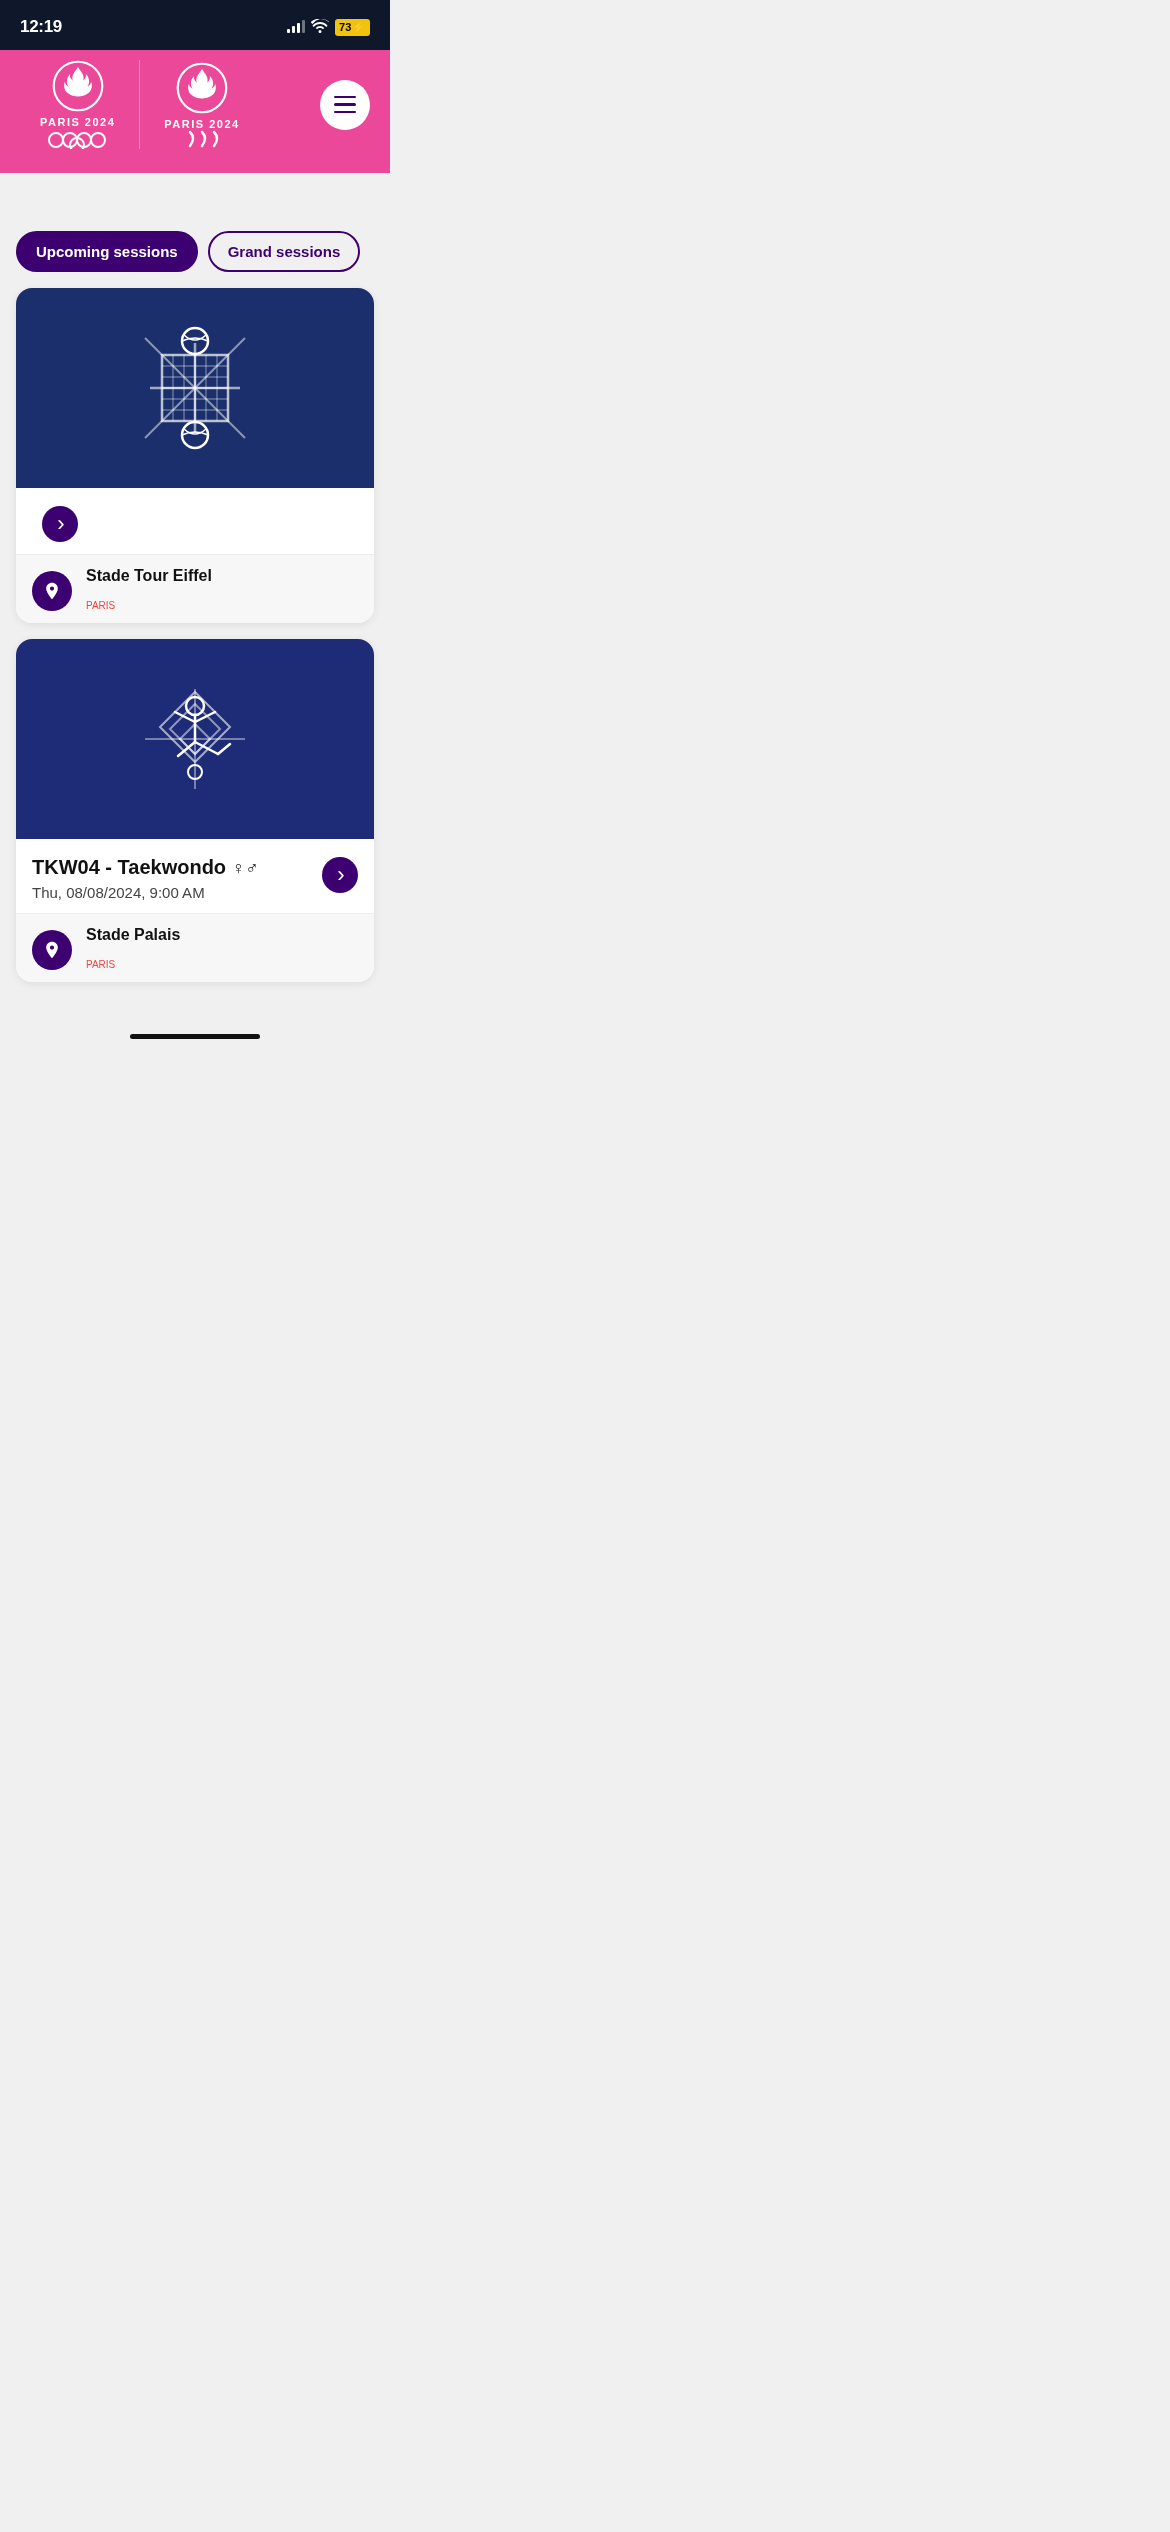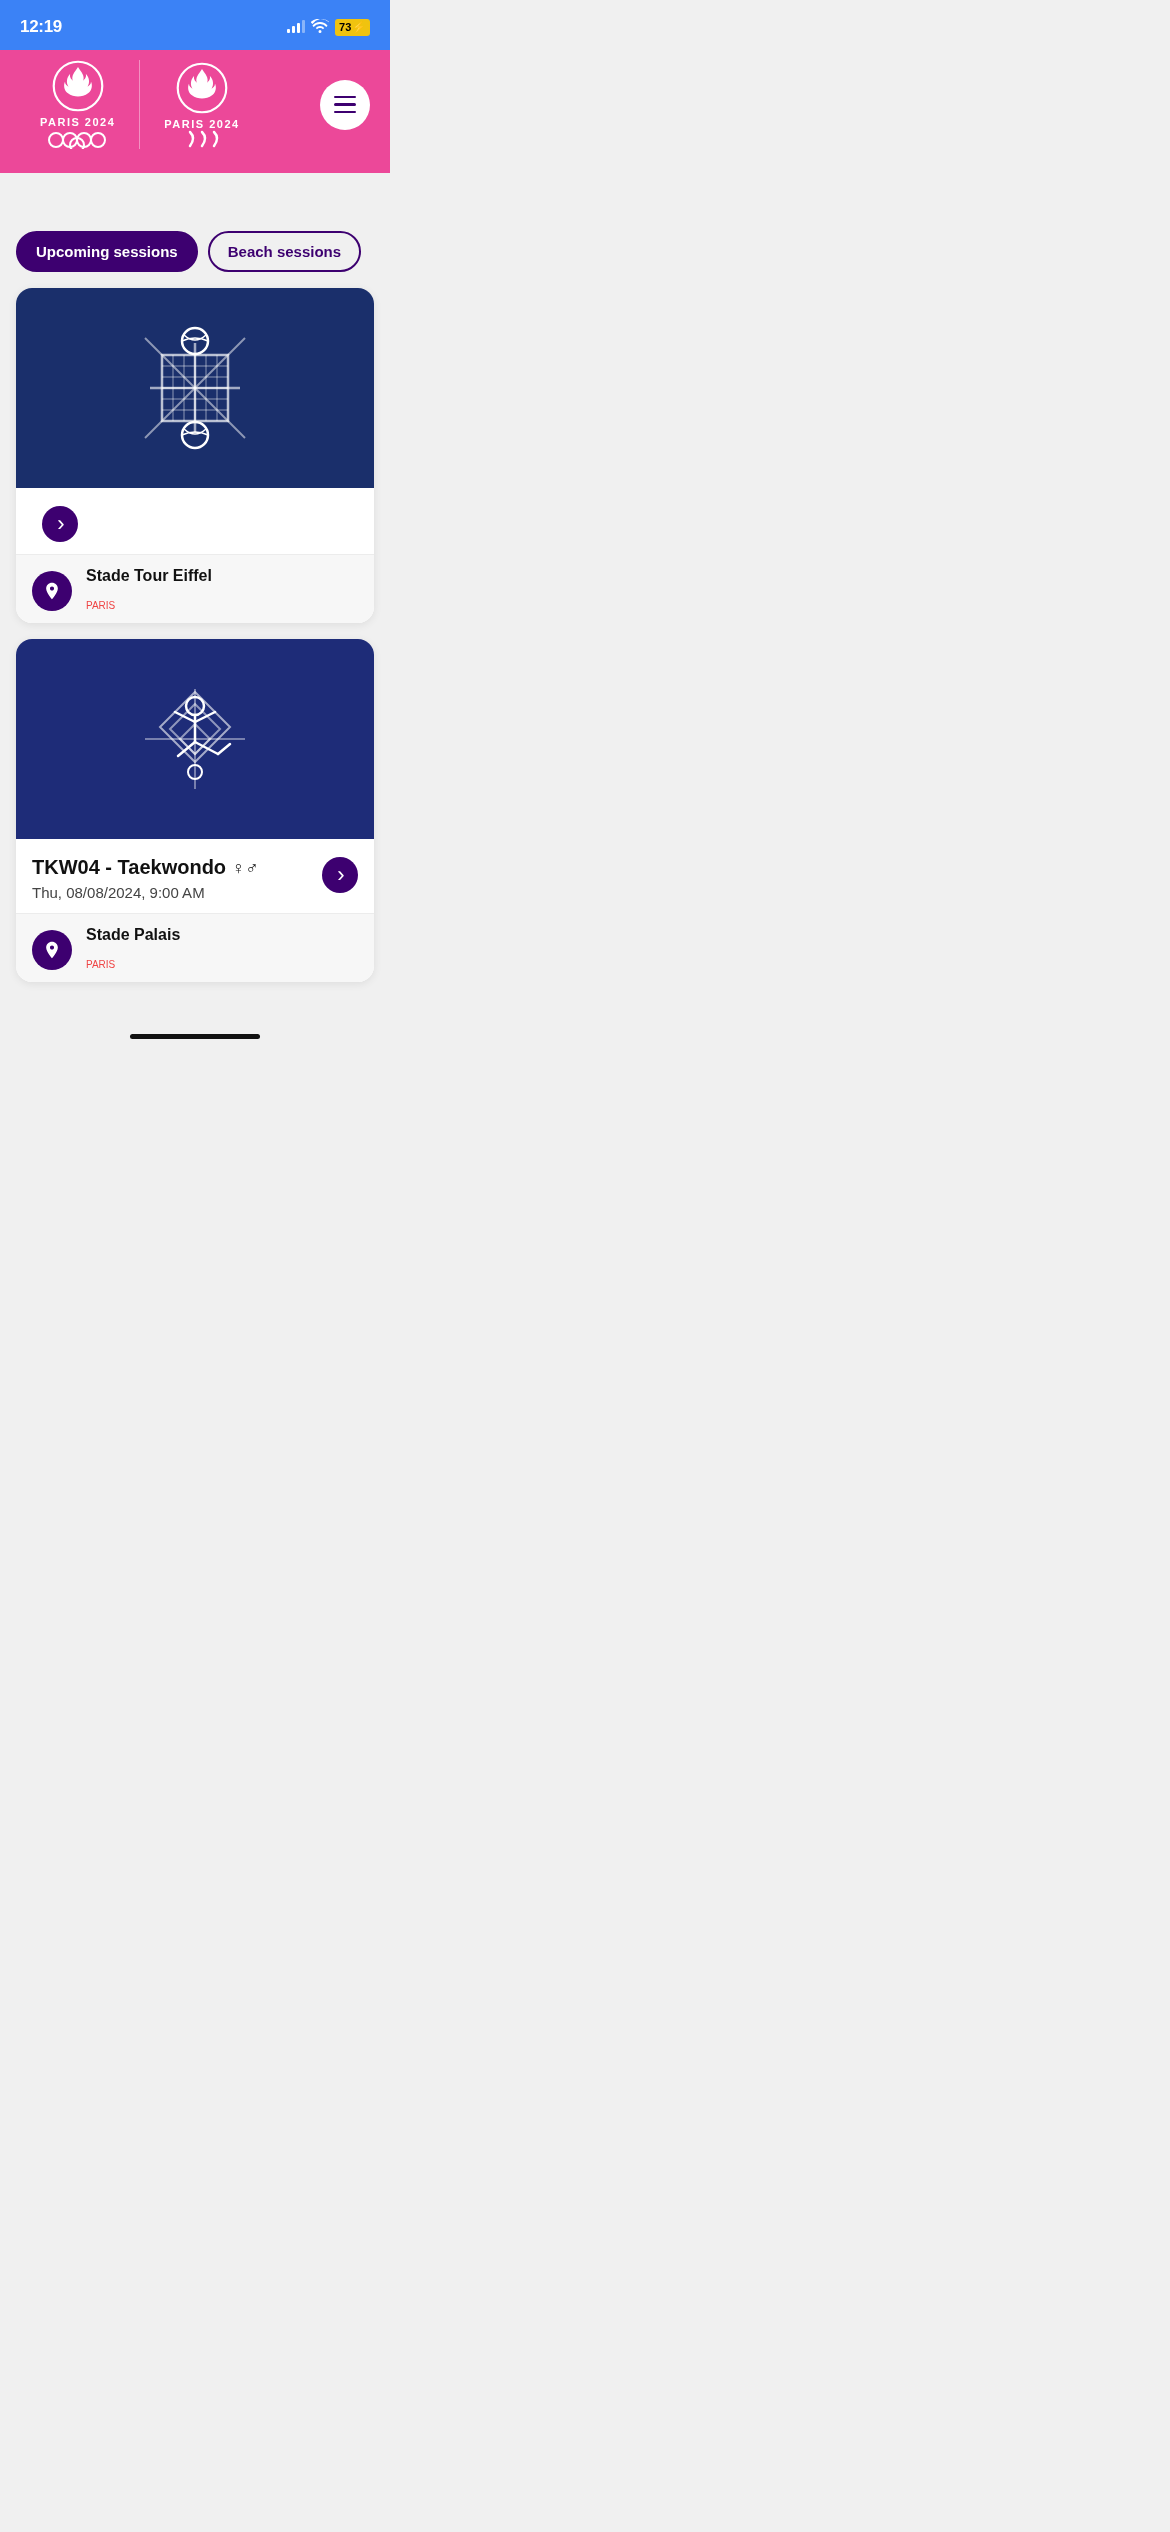--- a/index.html
+++ b/index.html
@@ -7,21 +7,21 @@
     body {
       font-family: -apple-system, BlinkMacSystemFont, 'Segoe UI', sans-serif;
       background: #f0f0f0;
       width: 390px;
       min-height: 844px;
       overflow-x: hidden;
     }
 
     
     .status-bar {
-      background: #3b82f6;
+      background: #0f172a;
       color: white;
       display: flex;
       justify-content: space-between;
       align-items: center;
       padding: 12px 20px 8px;
       height: 50px;
     }
     .status-time {
       font-size: 17px;
       font-weight: 600;
@@ -316,21 +316,21 @@
   </div>
   <div class="menu-button">
     <span></span>
     <span></span>
     <span></span>
   </div>
 </div>
 
 <div class="tab-bar">
   <button class="tab-btn active">Upcoming sessions</button>
-  <button class="tab-btn inactive">Beach sessions</button>
+  <button class="tab-btn inactive">Grand sessions</button>
 </div>
 
 <div class="sessions-list">
 
   <div class="session-card">
     <div class="card-image">
 
       <svg width="130" height="130" viewBox="0 0 130 130" fill="none" xmlns="http://www.w3.org/2000/svg">
 
         <line x1="20" y1="65" x2="110" y2="65" stroke="white" stroke-width="2.5" opacity="0.6"></line>

